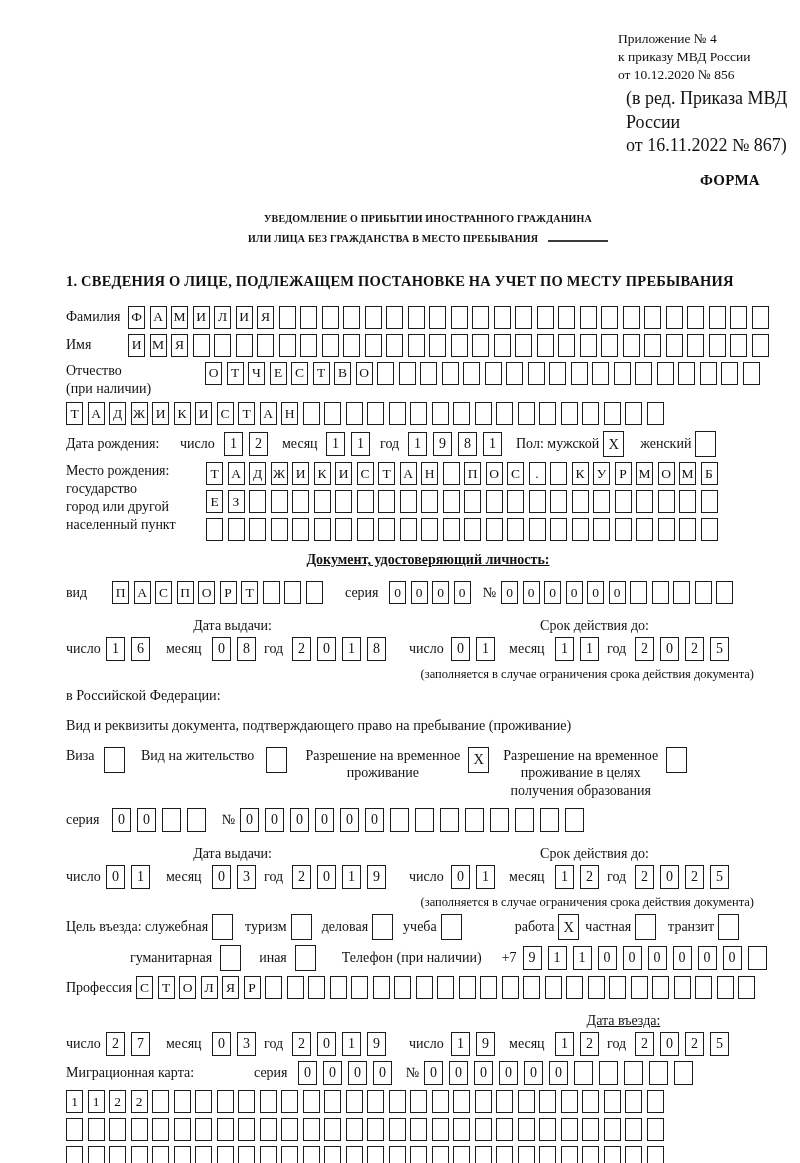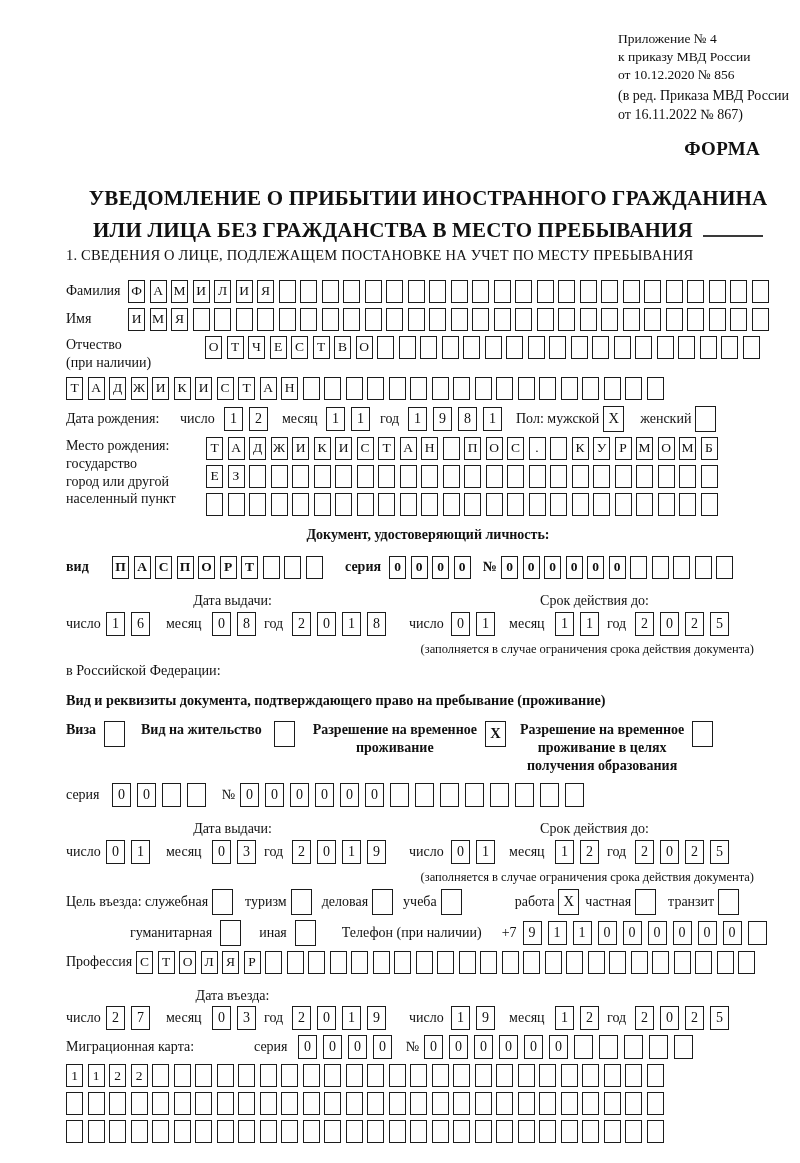--- a/index.html
+++ b/index.html
@@ -1,38 +1,38 @@
 <!DOCTYPE html>
 <html><head>
 <meta charset="utf-8">
 <style>
   html,body{margin:0;padding:0;background:#fff;}
   body{width:800px;height:1163px;font-family:"Liberation Serif","DejaVu Serif",serif;color:#111;}
   .page{width:800px;height:1163px;box-sizing:border-box;padding:30px 10px 16px 66px;overflow:hidden;background:#fff;}
   
   .hdr{margin-left:552px;font-size:13.5px;line-height:1.32;}
-  .hdr .sub{font-size:14px;margin-top:4px;line-height:1.3;}
-  .forma{text-align:right;padding-right:30px;font-weight:bold;font-size:19px;margin-top:14px;letter-spacing:.3px;}
+  .hdr .sub{font-size:18px;margin-top:4px;line-height:1.3;margin-left:8px;}
+  .forma{text-align:right;padding-right:30px;font-weight:bold;font-size:15px;margin-top:14px;letter-spacing:.3px;}
   
-  .title{text-align:center;font-weight:bold;font-size:21px;margin-top:22px;line-height:1.55;letter-spacing:.2px;}
+  .title{text-align:center;font-weight:bold;font-size:10px;margin-top:22px;line-height:1.55;letter-spacing:.2px;}
   .blank{display:inline-block;width:60px;border-bottom:2px solid #3a3a3a;height:14px;margin-left:10px;}
-  .sect{font-weight:normal;font-size:14.5px;letter-spacing:.2px;}
+  .sect{font-weight:bold;font-size:14.5px;margin-top:26px;letter-spacing:.2px;}
   
   #form-body{margin-top:16px;}
   .line{display:flex;align-items:center;margin-bottom:5px;}
   .line.tops{align-items:flex-start;}
   .line.center{justify-content:center;}
-  .line.pairhdr{margin-bottom:2px;margin-top:13px;}
+  .line.pairhdr{margin-bottom:2px;margin-top:13px;justify-content:flex-end;}
   .line.noteright{justify-content:flex-end;margin-bottom:4px;}
   .noteright .lbl{width:56%;text-align:center;font-size:12.5px;}
   .line.para{margin-bottom:3px;}
   .para .lbl{font-size:14.2px;}
-  .mt2{margin-top:12px;font-weight:bold;}.mt4{margin-top:4px;}.mt6{margin-top:6px;}.mt8{margin-top:8px;}
+  .mt2{margin-top:12px;}.mt4{margin-top:4px;}.mt6{margin-top:6px;}.mt8{margin-top:8px;}
   .lbl{font-size:14px;line-height:1.28;flex-shrink:0;}
-  .lbl.b{font-weight:bold;}
+  .lbl.b{font-weight:bold;text-decoration:underline;}
   .lbl.ctr{text-align:center;}
   .cells{display:flex;flex-shrink:0;}
   .cell{width:15px;height:21px;border:1.6px solid #1c1c1c;margin-right:4.5px;display:flex;align-items:center;justify-content:center;font-size:13.5px;flex-shrink:0;background:#fff;}
   .cells.big .cell{width:17px;height:22px;margin-right:6px;font-size:14px;}
   .chk{width:19px;height:24px;border:1.7px solid #1c1c1c;margin-left:4px;display:flex;align-items:center;justify-content:center;font-size:14.5px;flex-shrink:0;background:#fff;}
   .grp{display:flex;align-items:center;}
   .stack{display:flex;flex-direction:column;}
   .stack .cells{margin-bottom:5px;}
   .stacknote{font-size:12.9px;margin-top:9px;text-align:center;width:100%;}
 </style>
@@ -552,21 +552,21 @@
           <div class="cell"></div>
           <div class="cell"></div>
           <div class="cell"></div>
           <div class="cell"></div>
           <div class="cell"></div>
           <div class="cell"></div>
           <div class="cell"></div>
         </div>
       </div>
       <div class="line pairhdr">
-        <div class="lbl ctr" style="width: 46%;">Дата въезда:</div>
+        <div class="lbl ctr" style="width: 46%; text-decoration: underline;">Дата въезда:</div>
       </div>
       <div class="line">
         <div class="grp" style="width: 46%;">
           <div class="lbl" style="width: 40px;">число</div>
           <div class="cells big">
             <div class="cell">2</div>
             <div class="cell">7</div>
           </div>
           <div class="lbl" style="width: 46px; margin-left: 10px;">месяц</div>
           <div class="cells big">

